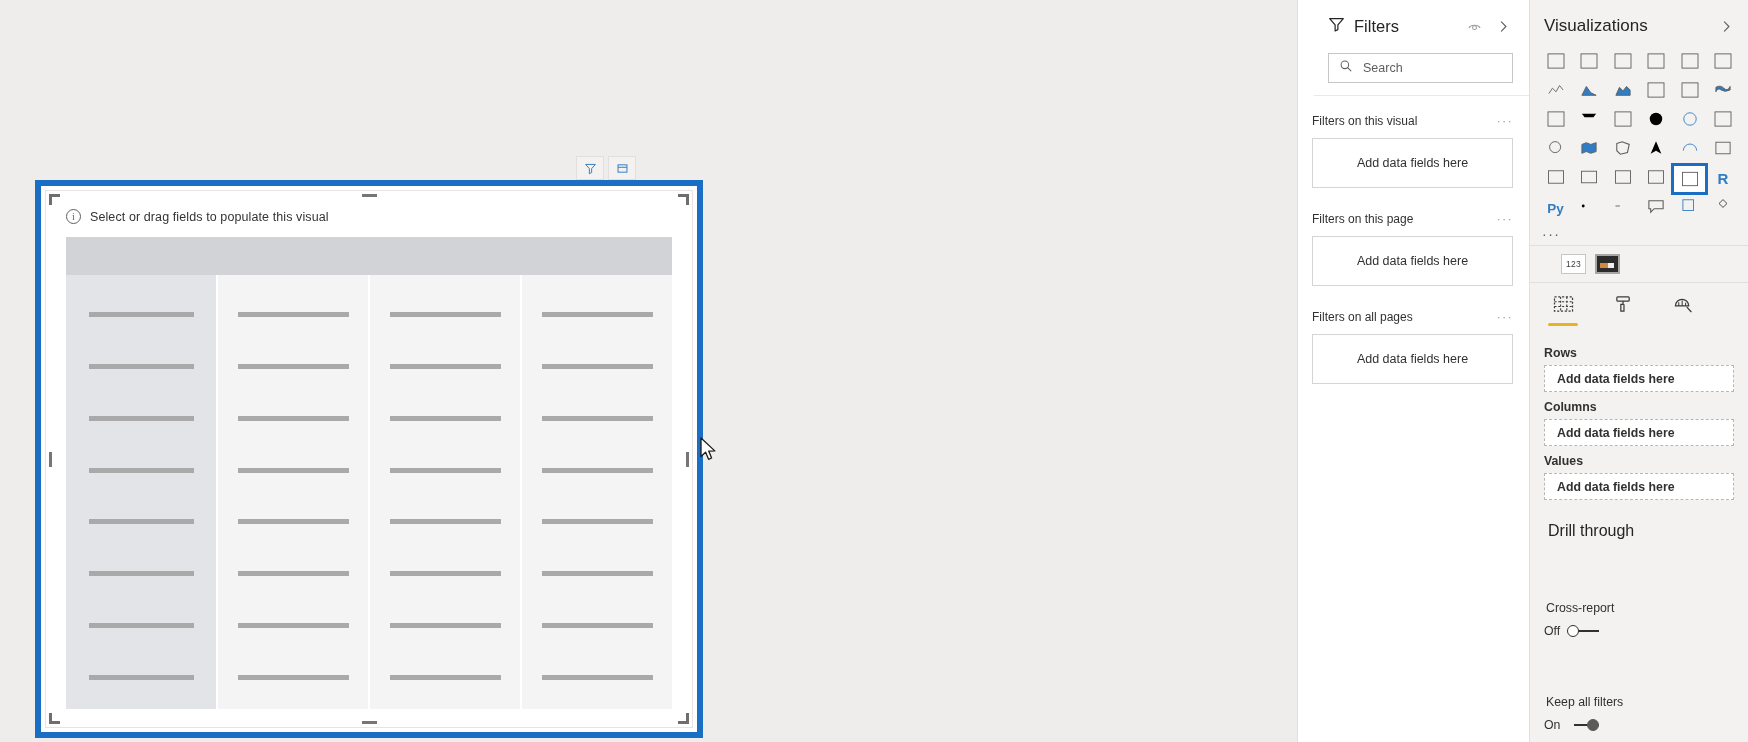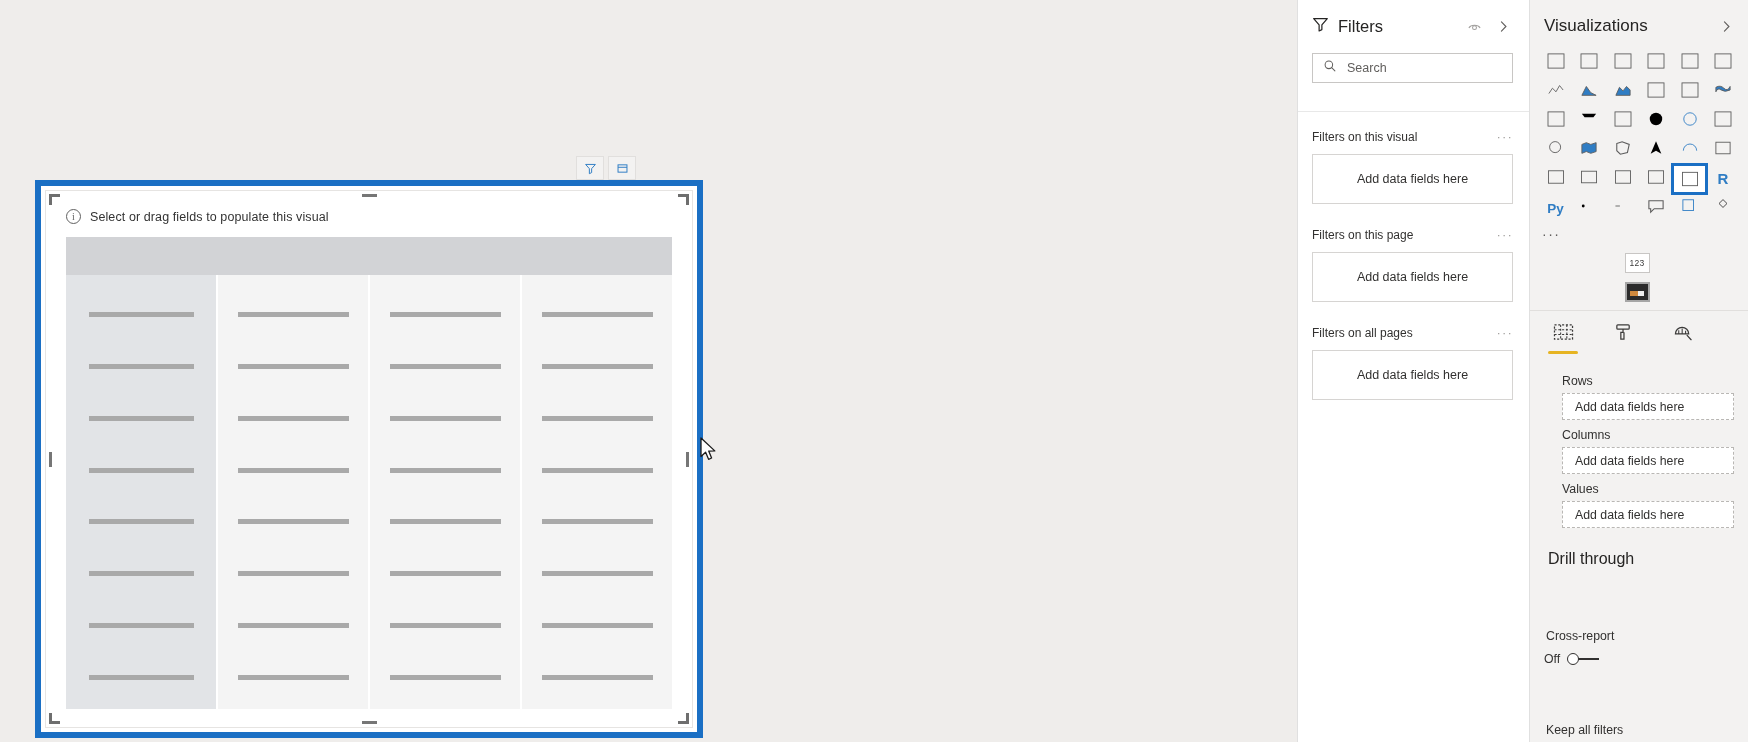--- a/index.html
+++ b/index.html
@@ -158,22 +158,23 @@
   .filters-pane {
     width: 232px;
     flex: 0 0 auto;
     background: #ffffff;
     border-left: 1px solid #e0e0e0;
     display: flex;
     flex-direction: column;
     height: 742px;
   }
   .filters-head {
-    padding: 16px 16px 28px 14px;
+    padding: 16px 16px 12px 14px;
     border-bottom: 1px solid #e8e8e8;
+    margin-left: 16px;
   }
   .filters-title-row {
     display: flex;
     align-items: center;
     gap: 9px;
     margin-bottom: 16px;
   }
   .filters-title {
     font-size: 16.5px;
     color: #252423;
@@ -280,22 +281,21 @@
     font-size: 14px;
     letter-spacing: 1.5px;
     line-height: 10px;
   }
   .viz-divider { height: 1px; background: #e1dfdd; margin: 0; }
 
   .fmt-row {
     display: flex;
     align-items: center;
     gap: 9px;
-    padding: 8px 10px 8px 6px;
-    flex-direction: column;
+    padding: 8px 10px 8px 31px;
   }
   .fmt-chip {
     width: 25px; height: 20px;
     border: 1px solid #c8c6c4;
     background: #fff;
     display: flex; align-items: center; justify-content: center;
     font-size: 8.5px;
     color: #3a3a3a;
     letter-spacing: .3px;
   }
@@ -328,21 +328,22 @@
   }
   .well-tab .underline {
     width: 30px; height: 3px;
     border-radius: 2px;
     background: transparent;
     margin-top: 5px;
   }
   .well-tab.active .underline { background: #e6b422; }
 
   .wells {
-    padding: 8px 14px 0 32px;
+    padding: 8px 14px 0 14px;
+    font-weight: bold;
   }
   .well-label {
     font-size: 12.3px;
     color: #323130;
     margin: 8px 0 5px;
   }
   .well-drop {
     height: 27px;
     border: 1px dashed #b9b7b4;
     background: #ffffff;

